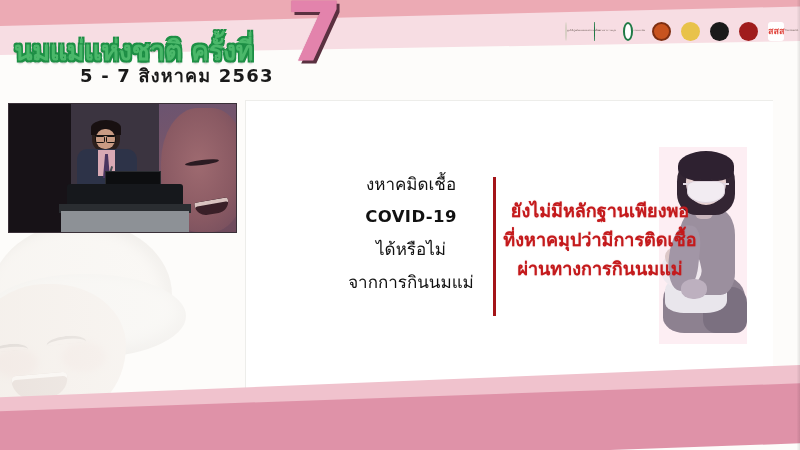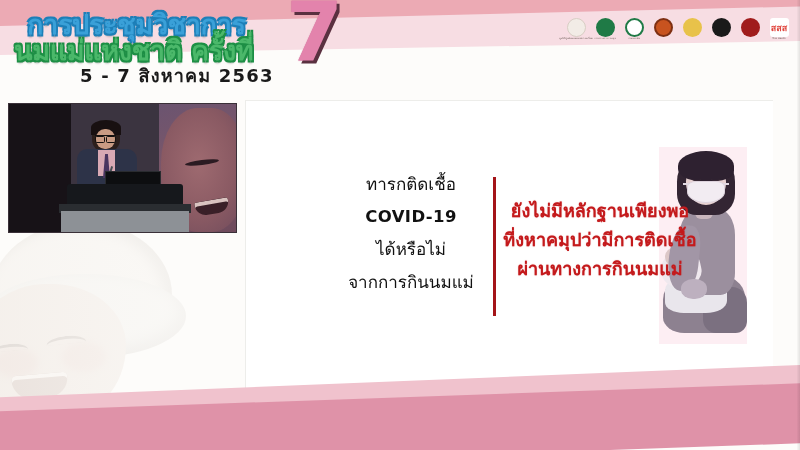--- a/index.html
+++ b/index.html
@@ -69,21 +69,21 @@
     color:#49a7d8; white-space:nowrap; letter-spacing:.6px;
     text-shadow:-1.2px -1.2px 0 #2b7fae, 1.2px -1.2px 0 #2b7fae,
                 -1.2px 1.2px 0 #2b7fae, 1.2px 1.2px 0 #2b7fae,
                 0 2px 2px rgba(0,0,0,.2);
   }
   .tagline .amp { color:#e78bb4; text-shadow:-1.2px -1.2px 0 #c4608f, 1.2px -1.2px 0 #c4608f,
                 -1.2px 1.2px 0 #c4608f, 1.2px 1.2px 0 #c4608f; }
 
   
   .logos { position:absolute; left:565px; top:18px; display:flex; gap:7px; align-items:flex-end; }
-  .logo { width:22px; height:26px; display:flex; flex-direction:column; align-items:center; }
+  .logo { width:22px; height:26px; display:flex; flex-direction:row; align-items:center; }
   .logo .mark { width:19px; height:19px; border-radius:50%; }
   .logo .cap { font-size:2.4px; color:#6a5a55; line-height:1.1; margin-top:1px; white-space:nowrap; }
   .logo.sq .mark { border-radius:3px; }
 
   
   .bg-baby {
     position:absolute; left:-10px; top:222px; width:260px; height:200px;
     overflow:hidden;
   }
   .bb-hat {
@@ -296,21 +296,20 @@
 </head>
 <body>
 
 <div id="slide">
 
   <div class="hdr">
     <div class="hdr-band-dark"></div>
     <div class="hdr-band-light"></div>
     <div class="hdr-white"></div>
 
-    <div class="th-title-1">การประชุมวิชาการ</div>
     <div class="th-title-2">นมแม่แห่งชาติ ครั้งที่</div>
     <div class="th-date">5 - 7 สิงหาคม 2563</div>
     <div class="big-seven">7</div>
 
 
     <div class="logos">
       <div class="logo">
         <div class="mark" style="background:#f2ece6;border:1px solid #d8cec4"></div>
         <div class="cap">มูลนิธิศูนย์นมแม่แห่งประเทศไทย</div>
       </div>
@@ -375,21 +374,21 @@
     <div class="v-mic"></div>
     <div class="v-laptop"></div>
     <div class="v-podium"></div>
     <div class="v-podlip"></div>
     <div class="v-podbase"></div>
   </div>
 
   <div class="content-panel"></div>
 
   <div class="question">
-    <div class="qline">ทารกติดเชื้อ</div>
+    <div class="qline">งหาคมิดเชื้อ</div>
     <div class="qline latin">COVID-19</div>
     <div class="qline">ได้หรือไม่</div>
     <div class="qline">จากการกินนมแม่</div>
   </div>
 
   <div class="divider"></div>
 
   <div class="illus">
     <div class="il-leg"></div>
     <div class="il-legR"></div>

